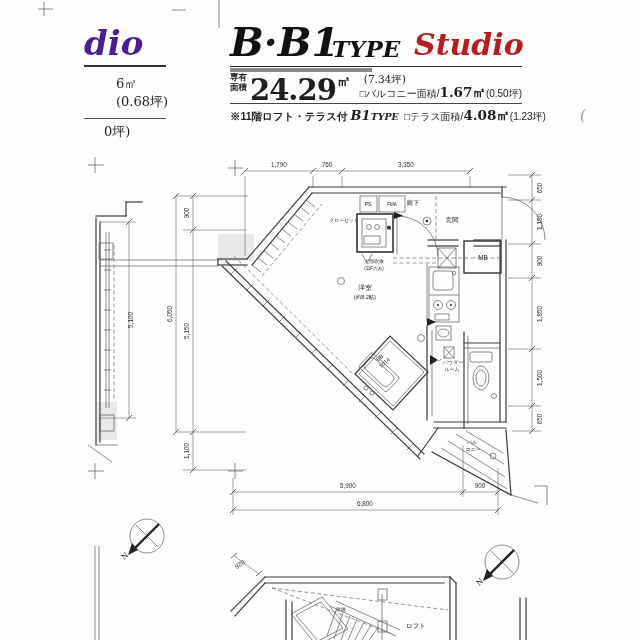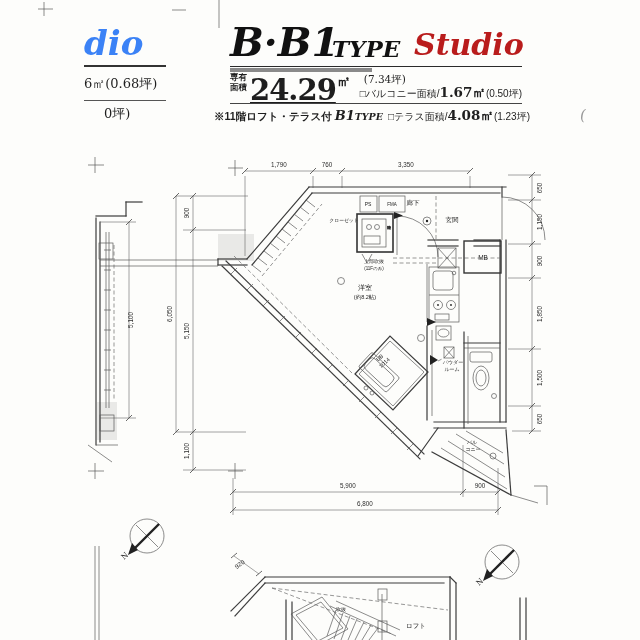--- a/index.html
+++ b/index.html
@@ -1,41 +1,41 @@
 <!DOCTYPE html>
 <html><head>
 <meta charset="utf-8">
 <style>
   html,body{margin:0;padding:0;}
   body{width:640px;height:640px;position:relative;background:#fdfdfb;overflow:hidden;
        font-family:"Liberation Sans",sans-serif;color:#1e1e1e;}
   .abs{position:absolute;}
   
   #hdr-left{left:84px;top:24px;width:86px;}
-  #hdr-left .dio{font:italic 700 34px "DejaVu Serif","Liberation Serif",serif;line-height:38px;color:#3b82f6;}
+  #hdr-left .dio{font:italic 700 34px "DejaVu Serif","Liberation Serif",serif;line-height:38px;color:#4c1d95;}
   #hdr-left .rule1{margin-top:3px;height:1.5px;background:#333;width:82px;}
-  #hdr-left .l1{margin-top:8px;font:13px "DejaVu Serif","Liberation Serif",serif;}
+  #hdr-left .l1{margin-top:8px;font:13px "DejaVu Serif","Liberation Serif",serif;margin-left:32px;}
   #hdr-left .rule2{margin-top:7px;height:1px;background:#555;width:82px;}
   #hdr-left .l2{margin-top:4px;font:13px "DejaVu Serif","Liberation Serif",serif;margin-left:20px;}
   
   #hdr-main{left:230px;top:18px;width:292px;height:108px;}
   .bb1{position:absolute;left:0;top:0;font:italic 700 40px "DejaVu Serif","Liberation Serif",serif;color:#111;}
   .typ{position:absolute;left:102px;top:17px;font:italic 700 23px "DejaVu Serif","Liberation Serif",serif;color:#111;}
   .studio{position:absolute;left:184px;top:9px;font:italic 700 30px "DejaVu Serif","Liberation Serif",serif;color:#b91c1c;}
   .u-thin{position:absolute;left:0;top:48px;width:292px;height:1px;background:#2a2a2a;}
   .u-bar{position:absolute;left:0;top:50px;width:142px;height:3.5px;}
   .arearow{position:absolute;left:0;top:55px;width:292px;display:flex;align-items:flex-start;}
   .alabel{font:8.5px "Liberation Sans",sans-serif;line-height:9.5px;margin-right:3px;font-weight:bold;}
-  .aval{font:700 29px "DejaVu Serif","Liberation Serif",serif;letter-spacing:-1px;text-decoration:underline;}
+  .aval{font:700 29px "DejaVu Serif","Liberation Serif",serif;letter-spacing:-1px;}
   .aunit{font:700 14px "DejaVu Serif","Liberation Serif",serif;margin-left:1px;}
   .atsubo{font:10.5px "DejaVu Serif","Liberation Serif",serif;margin-left:13px;}
   .balc{position:absolute;right:0;top:66px;font:10px "Liberation Sans",sans-serif;white-space:nowrap;}
   .bval{font:700 13.5px "DejaVu Serif","Liberation Serif",serif;}
   .rule3{position:absolute;left:0;top:85px;width:292px;height:1px;background:#444;}
-  .noterow{position:absolute;left:0;top:89px;width:300px;display:flex;align-items:baseline;white-space:nowrap;justify-content:flex-end;}
+  .noterow{position:absolute;left:0;top:89px;width:300px;display:flex;align-items:baseline;white-space:nowrap;}
   .np{font:bold 10.5px "Liberation Sans",sans-serif;}
   .nb1{font:italic 700 13px "DejaVu Serif","Liberation Serif",serif;margin-left:3px;}
   .nty{font:italic 700 9.5px "DejaVu Serif","Liberation Serif",serif;}
   .tl{font:10px "Liberation Sans",sans-serif;margin-left:5px;}
   .stray{left:580px;top:106px;font:15px "DejaVu Serif",serif;color:#9a9a9a;transform:rotate(10deg);}
   
   svg{position:absolute;left:0;top:0;}
   .w{stroke:#3c3c3c;stroke-width:1.2;fill:none;stroke-linecap:square;}
   .t{stroke:#5a5a5a;stroke-width:.7;fill:none;}
   .d{stroke:#6a6a6a;stroke-width:.7;fill:none;stroke-dasharray:4 2.5;}

